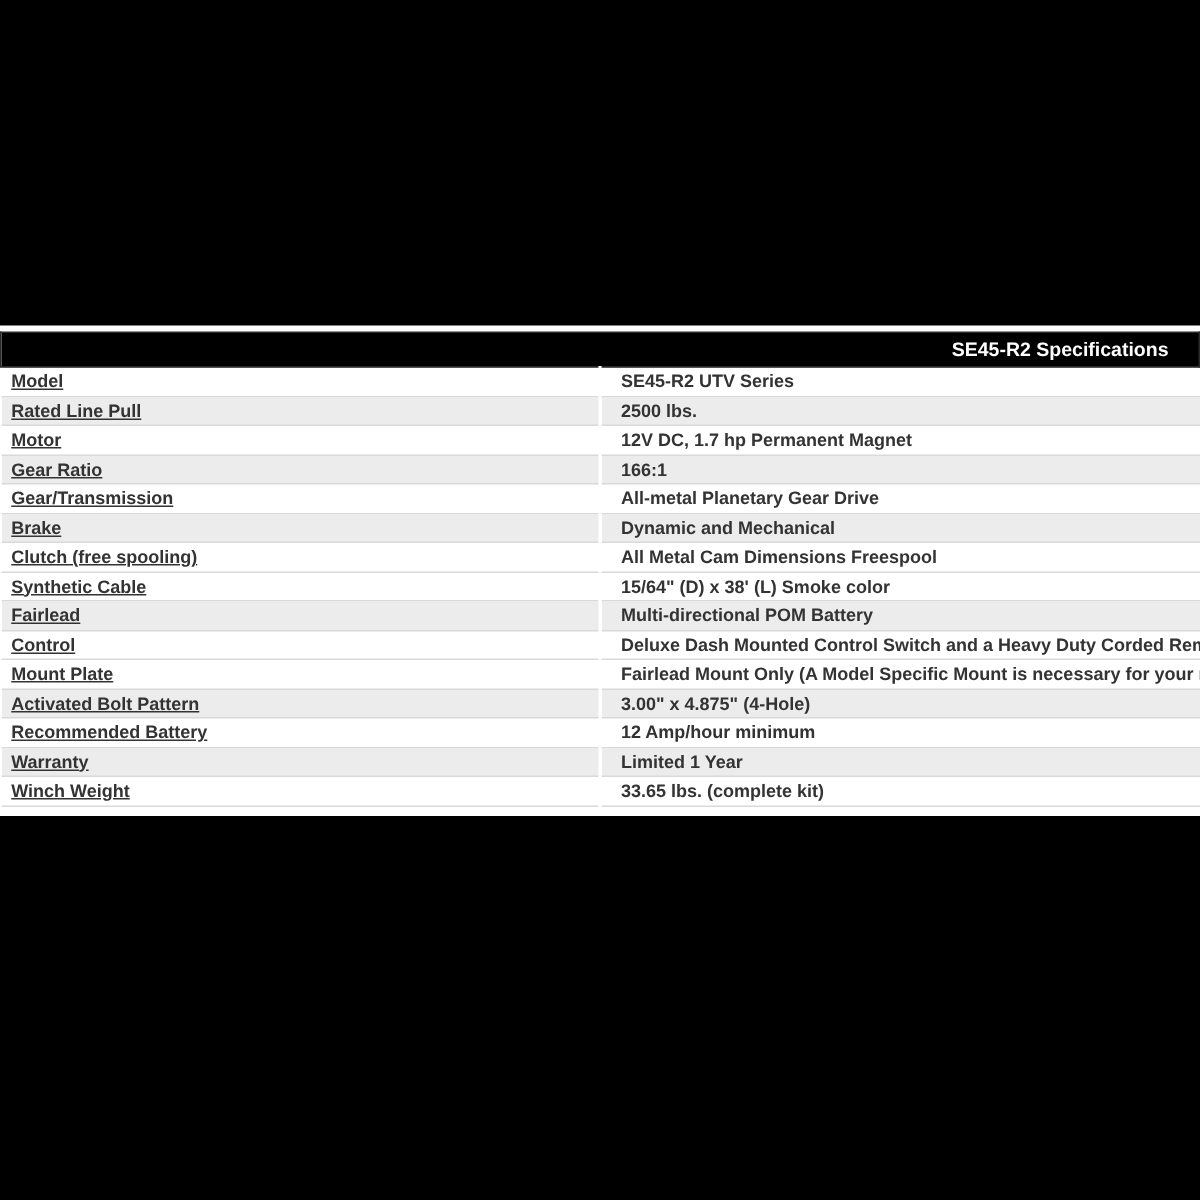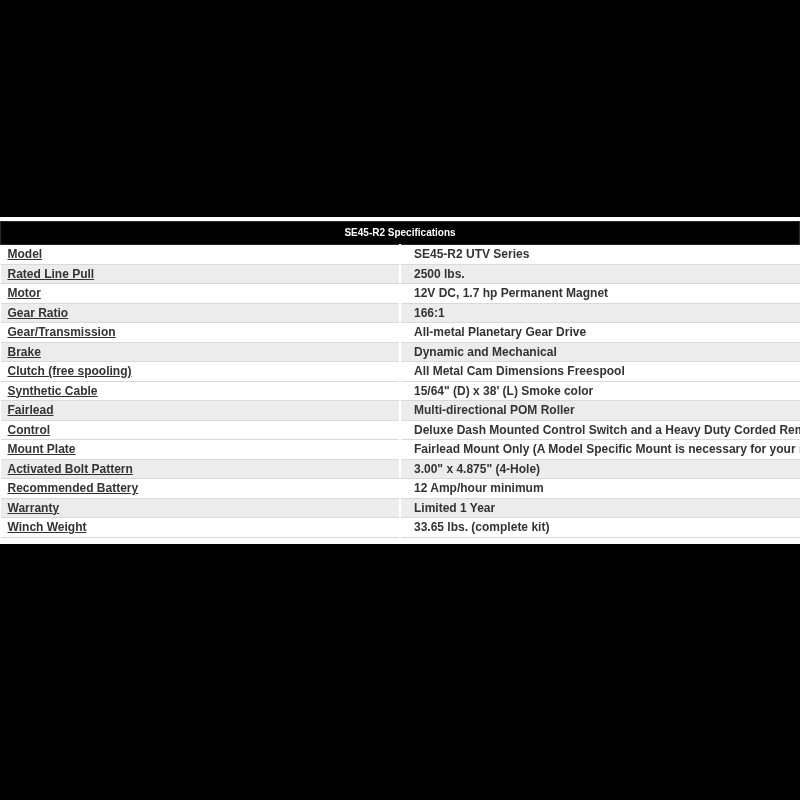--- a/index.html
+++ b/index.html
@@ -32,23 +32,23 @@
     padding: 4px 0 6px 0;
   }
   table.spec-table {
     width: 100%;
     border-collapse: collapse;
     table-layout: fixed;
   }
   table.spec-table .title-cell {
     background: var(--header-bg);
     color: var(--header-fg);
-    font-size: 10px;
+    font-size: 13px;
     font-weight: bold;
-    text-align: center;
+    text-align: right;
     padding: 3px 20px;
     line-height: 16px;
     border: 1px solid #2a2a2a;
   }
   table.spec-table th.label-cell,
   table.spec-table td.value-cell {
     font-size: 12px;
     font-weight: bold;
     color: var(--text-color);
     line-height: 14.5px;
@@ -112,21 +112,21 @@
         <tr>
           <th class="label-cell">Clutch (free spooling)</th>
           <td class="value-cell">All Metal Cam Dimensions Freespool</td>
         </tr>
         <tr>
           <th class="label-cell">Synthetic Cable</th>
           <td class="value-cell">15/64" (D) x 38' (L) Smoke color</td>
         </tr>
         <tr class="alt">
           <th class="label-cell">Fairlead</th>
-          <td class="value-cell">Multi-directional POM Roller</td>
+          <td class="value-cell">Multi-directional POM Battery</td>
         </tr>
         <tr>
           <th class="label-cell">Control</th>
           <td class="value-cell">Deluxe Dash Mounted Control Switch and a Heavy Duty Corded Remote Switch</td>
         </tr>
         <tr>
           <th class="label-cell">Mount Plate</th>
           <td class="value-cell">Fairlead Mount Only (A Model Specific Mount is necessary for your make and model UTV)</td>
         </tr>
         <tr class="alt">

